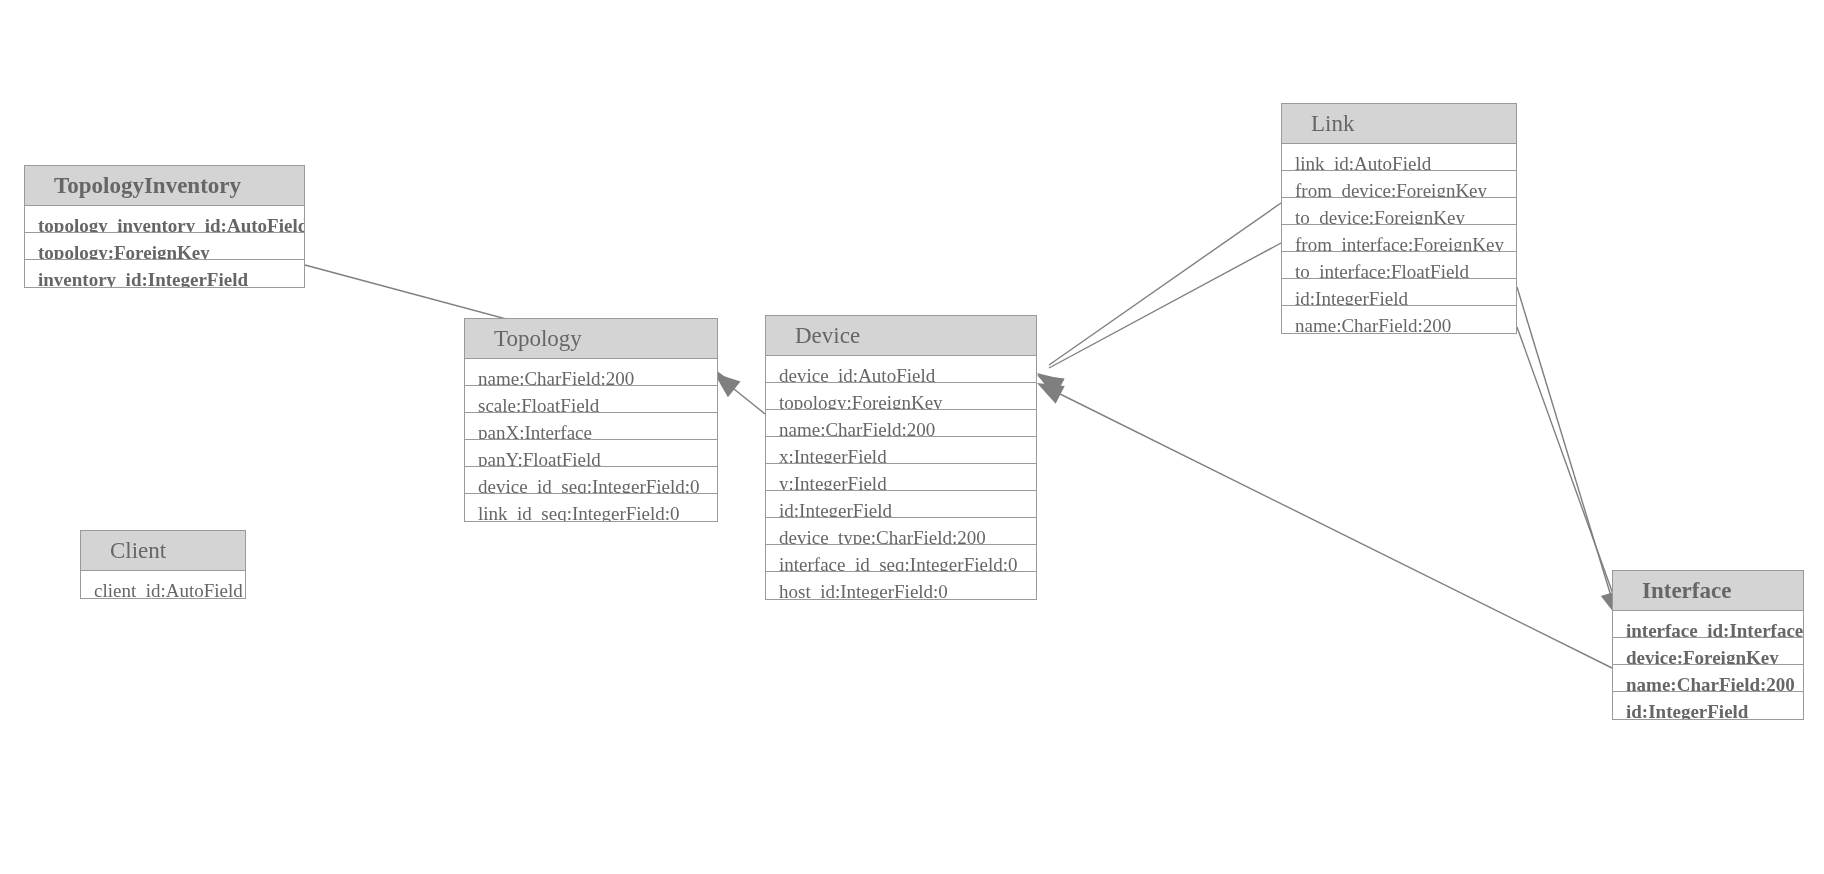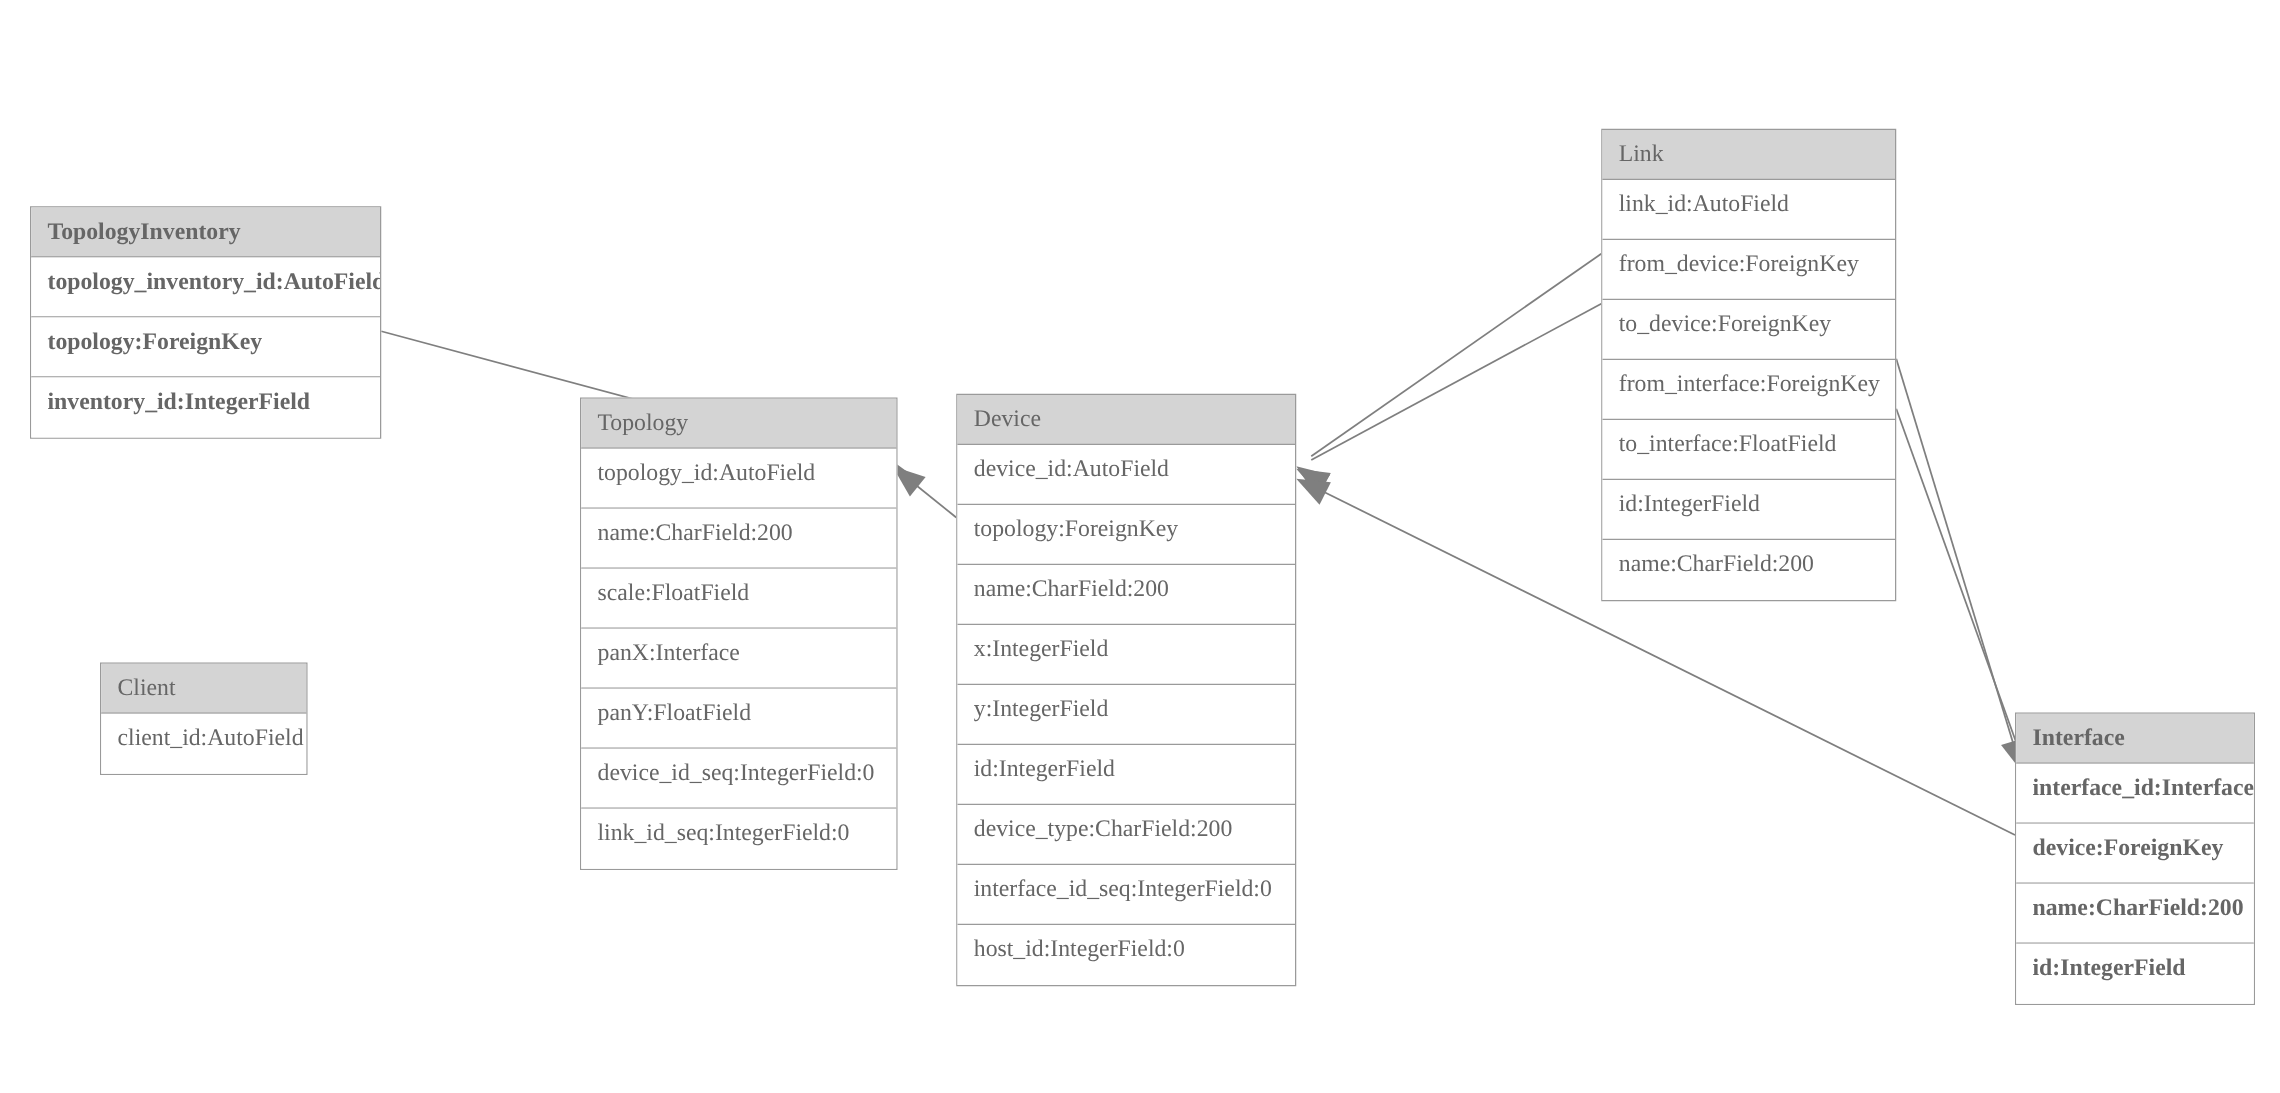--- a/index.html
+++ b/index.html
@@ -28,30 +28,30 @@
     box-sizing: border-box;
     border: 1px solid #9a9a9a;
     background: #ffffff;
     z-index: 2;
   }
   .entity-header {
     box-sizing: border-box;
     background: #d4d4d4;
     border-bottom: 1px solid #9a9a9a;
     color: #666666;
-    font-size: 19px;
+    font-size: 23px;
     line-height: 39px;
     height: 40px;
-    padding: 0 0 0 13px;
+    padding: 0 0 0 29px;
     white-space: nowrap;
     overflow: hidden;
   }
   .entity-row {
     box-sizing: border-box;
-    height: 48px;
+    height: 27px;
     line-height: 39px;
     border-bottom: 1px solid #9a9a9a;
     color: #666666;
     font-size: 19px;
     padding: 0 10px 0 13px;
     white-space: nowrap;
     overflow: hidden;
     background: #ffffff;
   }
   .entity-row:last-child {
@@ -100,21 +100,20 @@
         <div class="entity-row">topology_inventory_id:AutoField</div>
         <div class="entity-row">topology:ForeignKey</div>
         <div class="entity-row">inventory_id:IntegerField</div>
       </div>
       <div class="entity" style="left: 80px; top: 530px; width: 166px;">
         <div class="entity-header">Client</div>
         <div class="entity-row">client_id:AutoField</div>
       </div>
       <div class="entity" style="left: 448px; top: 318px; width: 254px; margin-left: 16px;">
         <div class="entity-header">Topology</div>
-        <div class="entity-row">topology_id:AutoField</div>
         <div class="entity-row">name:CharField:200</div>
         <div class="entity-row">scale:FloatField</div>
         <div class="entity-row">panX:Interface</div>
         <div class="entity-row">panY:FloatField</div>
         <div class="entity-row">device_id_seq:IntegerField:0</div>
         <div class="entity-row">link_id_seq:IntegerField:0</div>
       </div>
       <div class="entity" style="left: 765px; top: 315px; width: 272px;">
         <div class="entity-header">Device</div>
         <div class="entity-row">device_id:AutoField</div>

